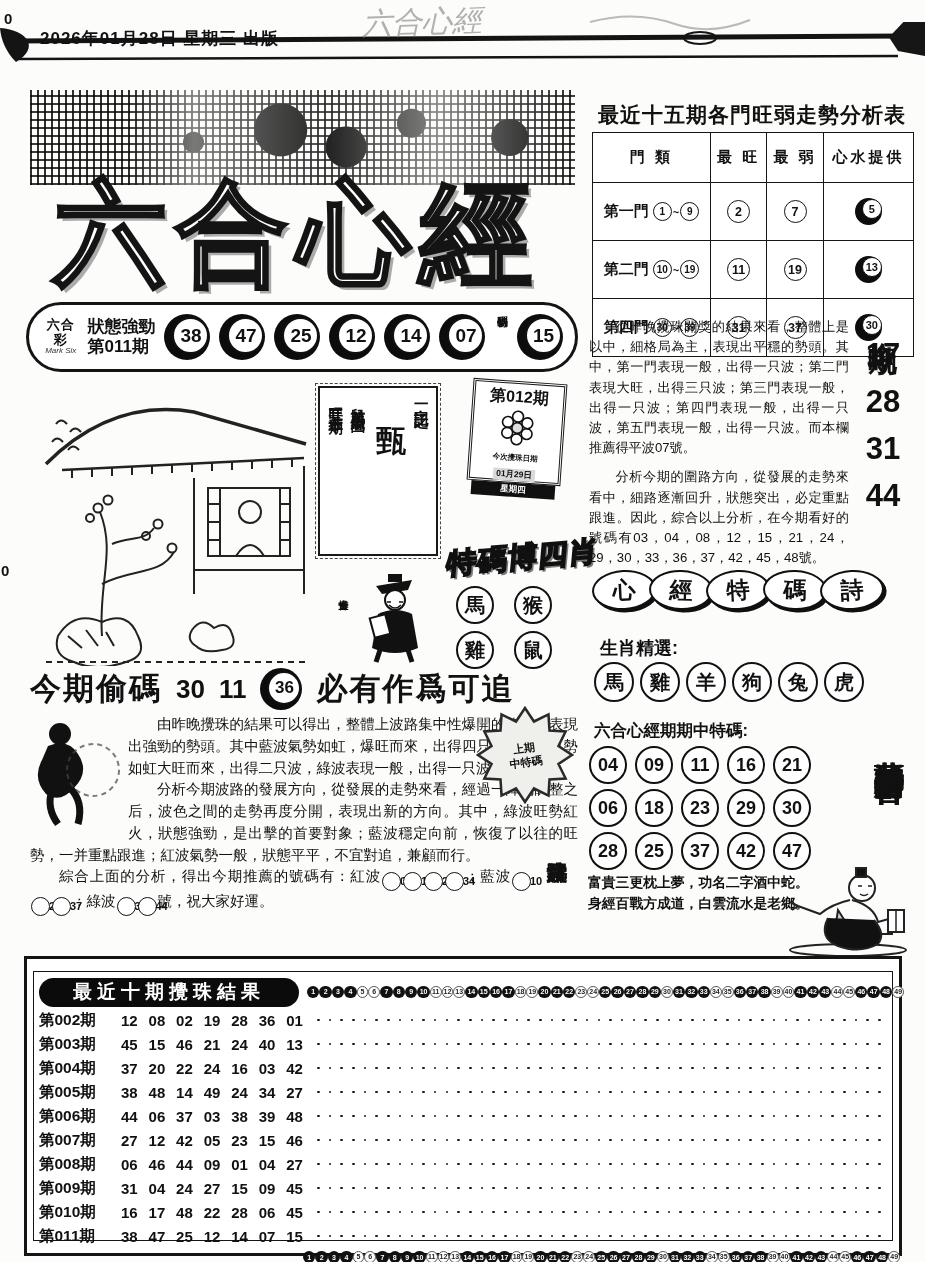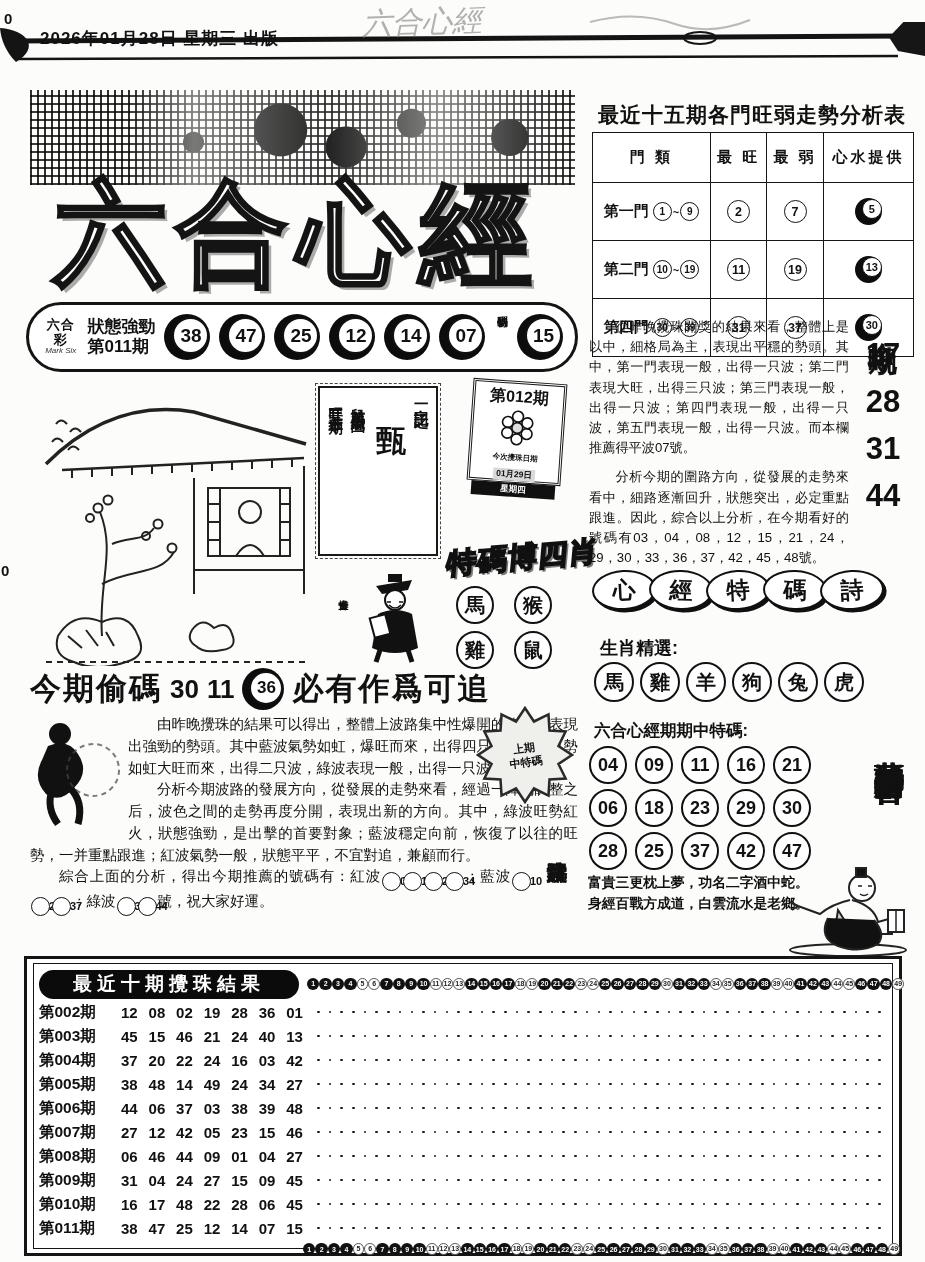--- a/index.html
+++ b/index.html
@@ -70,21 +70,21 @@
   .nd-week { font-size:8.5px; font-weight:bold; color:#fff; background:#101010; margin-top:2px; padding:1px 0; }
 
   .fourz-title { left:448px; top:538px; width:150px; font-size:29px; font-weight:900; letter-spacing:1px; white-space:nowrap;
     color:#fff; -webkit-text-stroke:1.8px #101010; text-shadow:2.5px 2.5px 0 rgba(16,16,16,.55); transform:skewX(-10deg) rotate(-5deg); }
   .fourz-grid { left:456px; top:586px; display:grid; grid-template-columns:38px 38px; gap:7px 20px; }
   .zcirc { width:38px; height:38px; border:2px solid #111; border-radius:50%; display:flex; align-items:center; justify-content:center;
     font-size:20px; font-weight:bold; background:#fff; font-family:"Liberation Serif",serif; }
   .zcirc.sm { width:40px; height:40px; font-size:20px; }
 
   
-  .steal { left:30px; top:668px; display:flex; align-items:center; gap:8px; white-space:nowrap; }
+  .steal { left:30px; top:668px; display:flex; align-items:center; gap:14px; white-space:nowrap; }
   .steal .lbl { font-size:31px; font-weight:900; font-family:"Liberation Serif",serif; letter-spacing:2px; }
   .steal .pn { font-size:26px; font-weight:800; }
   .steal .sfx { font-size:31px; font-weight:900; font-family:"Liberation Serif",serif; letter-spacing:2px; }
 
   
   .body-l { left:30px; top:714px; width:548px; font-size:14.5px; line-height:1.5; text-align:justify; }
   .body-l p { text-indent:2em; }
   .figwrap { float:left; width:92px; height:112px; margin:4px 6px 2px 0; }
   .body-l .p3 { width:502px; }
   .iball { display:inline-flex; width:19px; height:19px; border:1.5px solid #111; border-radius:50%; align-items:center;
@@ -138,21 +138,21 @@
     font-size:29px; font-weight:900; font-family:"Liberation Serif",serif; letter-spacing:2px; text-align:center;
     text-shadow:1.5px 0 0 #111; }
 
   .poem { left:588px; top:872px; font-size:13.8px; font-weight:600; line-height:1.55; white-space:nowrap; }
   .send { left:588px; top:908px; display:flex; align-items:center; gap:13px;margin-top:48px; }
   .send .slbl { font-size:25px; font-weight:900; font-family:"Liberation Serif",serif; }
   .send .sp { font-size:30px; font-weight:800; }
   .scholar { left:770px; top:862px; }
 
   
-  .hist { left:24px; top:956px; width:878px; height:300px; border:3px solid #141414; background:#fff; padding:4px 6px; }
+  .hist { left:24px; top:956px; width:878px; height:300px; border:3px solid #141414; background:#fff; padding:12px 6px; }
   .hist-inner { border:1px solid #141414; height:100%; padding:4px 5px 3px; }
   .hist-head { display:flex; align-items:center; gap:8px; height:32px; }
   .hist-title { width:260px; height:29px; background:#0b0b0b; color:#fff; border-radius:15px; display:flex; align-items:center;
     justify-content:center; font-size:19px; font-weight:900; letter-spacing:5px; flex:none; }
   .strip { display:flex; justify-content:space-between; flex:1; }
   .sball { width:12.4px; height:12.4px; border-radius:50%; background:#111; color:#fff; display:flex; align-items:center;
     justify-content:center; font-size:7px; font-weight:bold; flex:none; }
   .sball.light { background:#fff; color:#222; border:1px solid #555; width:11.8px; height:11.8px; }
   .hrow { display:flex; align-items:center; height:24px; }
   .hperiod { width:82px; font-size:15.5px; font-weight:900; flex:none; }

